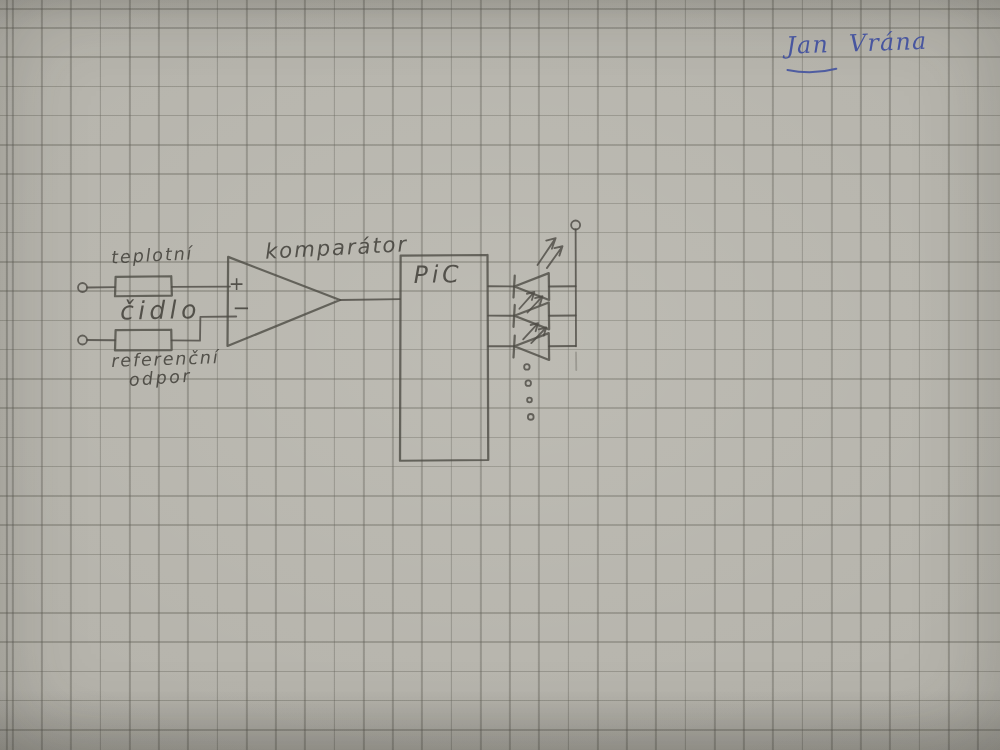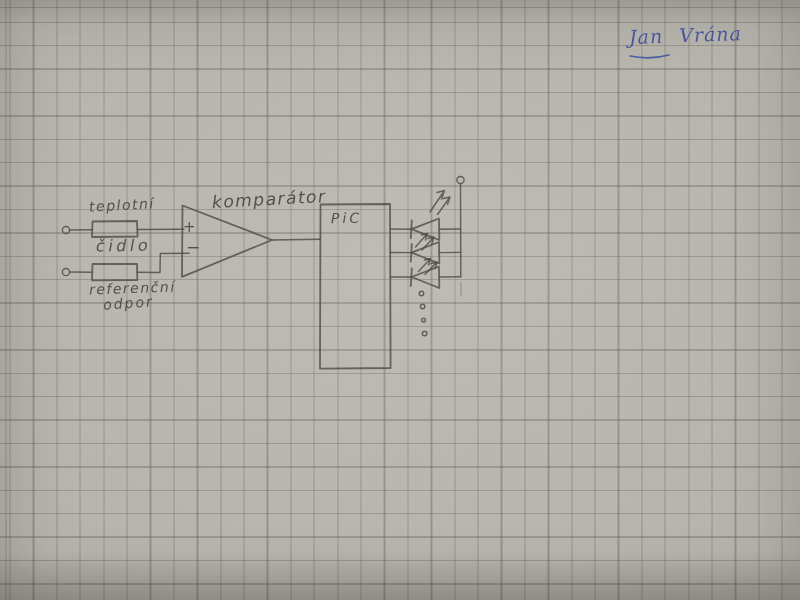--- a/index.html
+++ b/index.html
@@ -18,27 +18,27 @@
   svg.sketch{position:absolute;left:0;top:0;}
   .stroke{fill:none;stroke:#4e4c45;stroke-width:1.45;stroke-linecap:round;stroke-linejoin:round;opacity:.82;}
   .heavy{stroke-width:1.8;opacity:.8;}
   .faint{opacity:.3;}
   .ink{fill:none;stroke:#3d4d9f;stroke-width:1.7;stroke-linecap:round;opacity:.85;}
   .lbl{
     position:absolute;color:#45433d;opacity:.88;font-style:italic;
     font-family:"DejaVu Sans", sans-serif;white-space:nowrap;line-height:1;
   }
   .lbl-sensor1{left:89px;top:198px;font-size:14px;letter-spacing:1.5px;transform:rotate(-3deg);}
-  .lbl-sensor2{left:96px;top:238px;font-size:16px;letter-spacing:3.5px;transform:rotate(-1deg);}
+  .lbl-sensor2{left:96px;top:238px;font-size:20px;letter-spacing:3.5px;transform:rotate(-1deg);}
   .lbl-ref1{left:89px;top:281px;font-size:14px;letter-spacing:1.5px;transform:rotate(-2deg);}
   .lbl-ref2{left:103px;top:296px;font-size:14px;letter-spacing:2px;transform:rotate(-4deg);}
   .lbl-comp{left:212px;top:191px;font-size:17px;letter-spacing:1.5px;transform:rotate(-3deg);}
   .lbl-plus{left:183px;top:220px;font-size:15px;font-style:normal;}
   .lbl-minus{left:186px;top:239px;font-size:17px;font-style:normal;}
-  .lbl-mcu{left:331px;top:211px;font-size:14px;letter-spacing:3px;transform:rotate(-1deg);}
+  .lbl-mcu{left:331px;top:211px;font-size:19px;letter-spacing:3px;transform:rotate(-1deg);}
   .lbl-signature{
     left:629px;top:26px;font-size:19px;letter-spacing:1px;word-spacing:9px;
     color:#3d4d9f;opacity:.9;font-family:"DejaVu Serif", serif;font-style:italic;
     transform:rotate(-2deg);
   }
 </style>
 </head>
 <body>
 
 <div id="photo">

